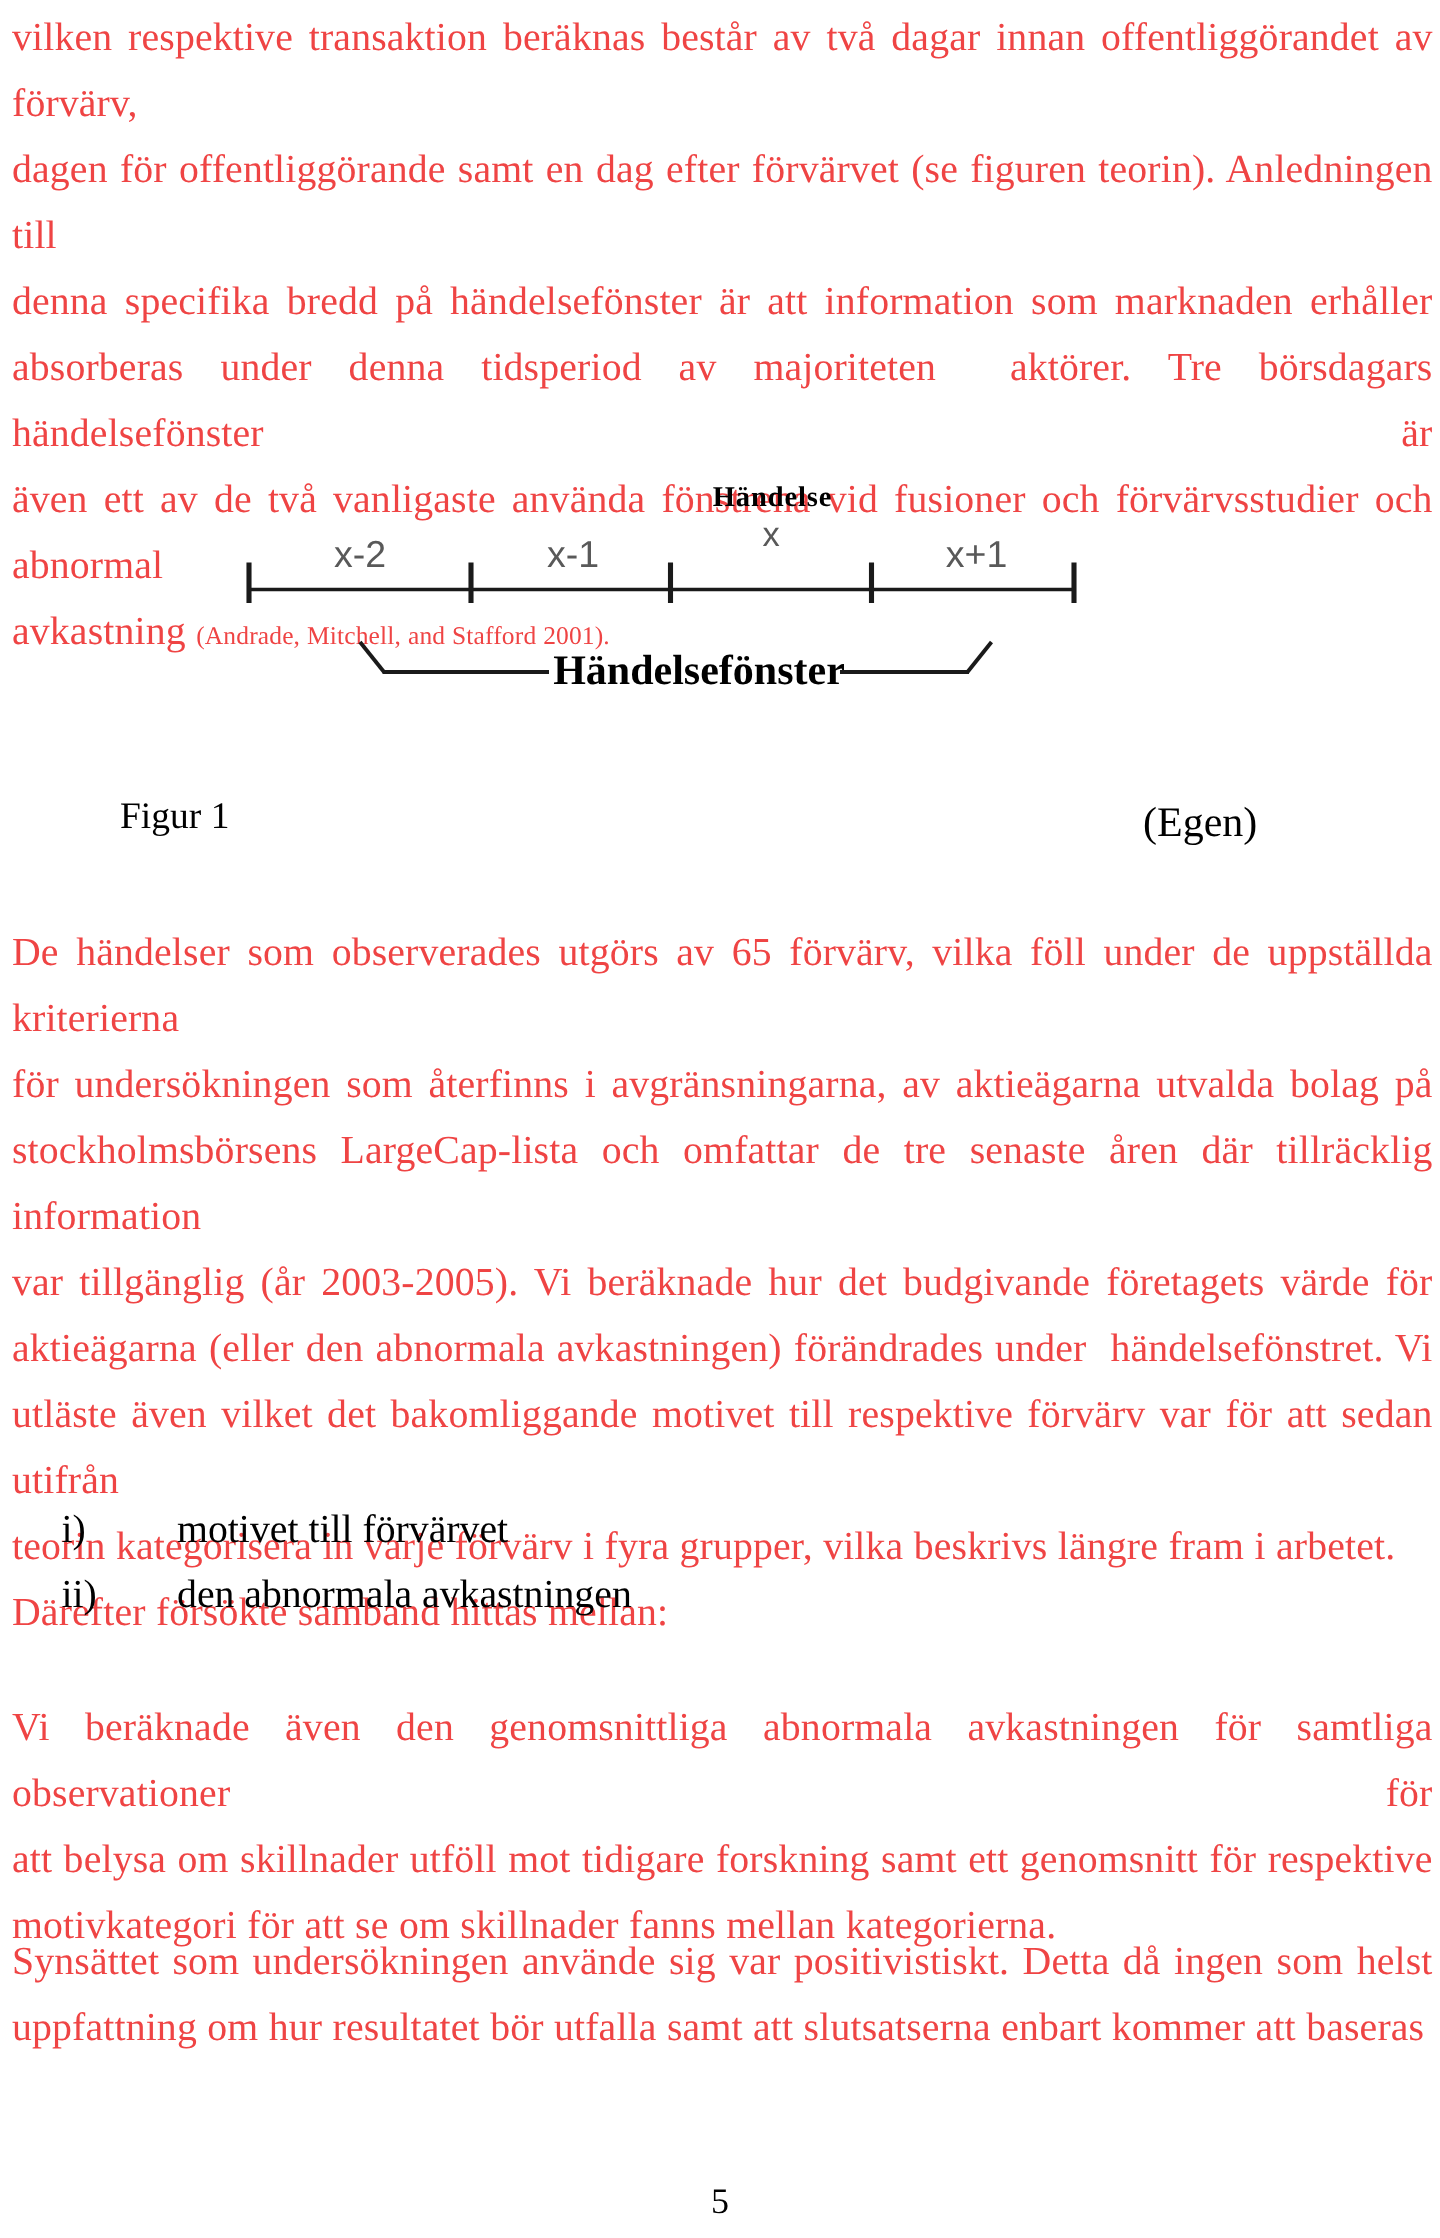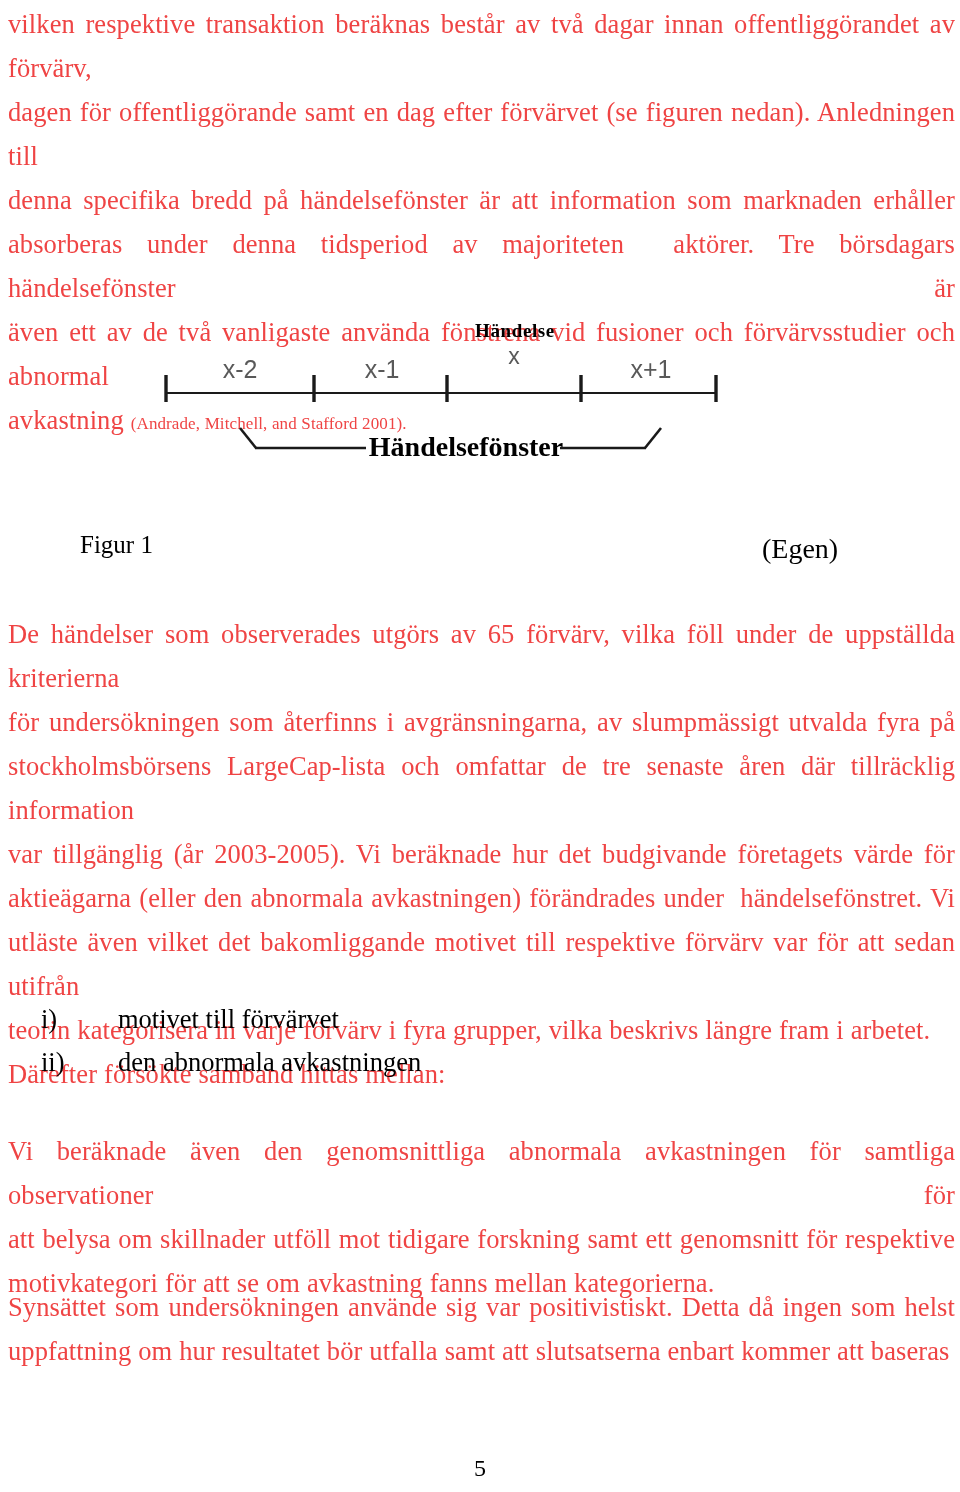--- a/index.html
+++ b/index.html
@@ -120,21 +120,21 @@
   }
   #figure svg { display: block; }
 </style>
 </head>
 <body>
 
 <div class="page">
 
   <div class="para" id="p1">
     <span style="display: block; text-align: justify; text-align-last: justify; white-space: pre-wrap;">vilken respektive transaktion beräknas består av två dagar innan offentliggörandet av förvärv,</span>
-    <span style="display: block; text-align: justify; text-align-last: justify; white-space: pre-wrap;">dagen för offentliggörande samt en dag efter förvärvet (se figuren nedan). Anledningen till</span>
+    <span style="display: block; text-align: justify; text-align-last: justify; white-space: pre-wrap;">dagen för offentliggörande samt en dag efter förvärvet (se figuren teorin). Anledningen till</span>
     <span style="display: block; text-align: justify; text-align-last: justify; white-space: pre-wrap;">denna specifika bredd på händelsefönster är att information som marknaden erhåller</span>
     <span style="display: block; text-align: justify; text-align-last: justify; white-space: pre-wrap;">absorberas under denna tidsperiod av majoriteten  aktörer. Tre börsdagars händelsefönster är</span>
     <span style="display: block; text-align: justify; text-align-last: justify; white-space: pre-wrap;">även ett av de två vanligaste använda fönstrena vid fusioner och förvärvsstudier och abnormal</span>
     <span style="display: block; text-align: justify; text-align-last: left; white-space: pre-wrap;">avkastning <span class="cite" style="display: inline; text-align: justify; text-align-last: left; white-space: pre-wrap;">(Andrade, Mitchell, and Stafford 2001).</span></span>
   </div>
 
   <div id="figure">
     <svg width="960" height="185" viewBox="0 0 960 185" xmlns="http://www.w3.org/2000/svg">
 
       <line x1="165" y1="93" x2="717" y2="93" stroke="#1a1a1a" stroke-width="2.2"></line>
@@ -160,21 +160,21 @@
     </svg>
   </div>
 
   <div id="figcap">
     <span class="fig-label">Figur 1</span>
     <span class="fig-source">(Egen)</span>
   </div>
 
   <div class="para" id="p2">
     <span style="display: block; text-align: justify; text-align-last: justify; white-space: pre-wrap;">De händelser som observerades utgörs av 65 förvärv, vilka föll under de uppställda kriterierna</span>
-    <span style="display: block; text-align: justify; text-align-last: justify; white-space: pre-wrap;">för undersökningen som återfinns i avgränsningarna, av slumpmässigt utvalda fyra på</span>
+    <span style="display: block; text-align: justify; text-align-last: justify; white-space: pre-wrap;">för undersökningen som återfinns i avgränsningarna, av aktieägarna utvalda bolag på</span>
     <span style="display: block; text-align: justify; text-align-last: justify; white-space: pre-wrap;">stockholmsbörsens LargeCap-lista och omfattar de tre senaste åren där tillräcklig information</span>
     <span style="display: block; text-align: justify; text-align-last: justify; white-space: pre-wrap;">var tillgänglig (år 2003-2005). Vi beräknade hur det budgivande företagets värde för</span>
     <span style="display: block; text-align: justify; text-align-last: justify; white-space: pre-wrap;">aktieägarna (eller den abnormala avkastningen) förändrades under  händelsefönstret. Vi</span>
     <span style="display: block; text-align: justify; text-align-last: justify; white-space: pre-wrap;">utläste även vilket det bakomliggande motivet till respektive förvärv var för att sedan utifrån</span>
     <span style="display: block; text-align: justify; text-align-last: left; white-space: pre-wrap;">teorin kategorisera in varje förvärv i fyra grupper, vilka beskrivs längre fram i arbetet.</span>
     <span style="display: block; text-align: left; text-align-last: left; white-space: pre-wrap;">Därefter försökte samband hittas mellan:</span>
   </div>
 
   <div id="roman-list">
     <div class="li-row">
@@ -183,21 +183,21 @@
     </div>
     <div class="li-row">
       <span class="marker">ii)</span>
       <span class="li-text">den abnormala avkastningen</span>
     </div>
   </div>
 
   <div class="para" id="p4">
     <span style="display: block; text-align: justify; text-align-last: justify; white-space: pre-wrap;">Vi beräknade även den genomsnittliga abnormala avkastningen för samtliga observationer för</span>
     <span style="display: block; text-align: justify; text-align-last: justify; white-space: pre-wrap;">att belysa om skillnader utföll mot tidigare forskning samt ett genomsnitt för respektive</span>
-    <span style="display: block; text-align: justify; text-align-last: left; white-space: pre-wrap;">motivkategori för att se om avkastning fanns mellan kategorierna.</span>
+    <span style="display: block; text-align: justify; text-align-last: left; white-space: pre-wrap;">motivkategori för att se om skillnader fanns mellan kategorierna.</span>
   </div>
 
   <div class="para" id="p5">
     <span style="display: block; text-align: justify; text-align-last: justify; white-space: pre-wrap;">Synsättet som undersökningen använde sig var positivistiskt. Detta då ingen som helst</span>
     <span style="display: block; text-align: justify; text-align-last: left; white-space: pre-wrap;">uppfattning om hur resultatet bör utfalla samt att slutsatserna enbart kommer att baseras</span>
   </div>
 
   <div id="pageno">5</div>
 
 </div>

